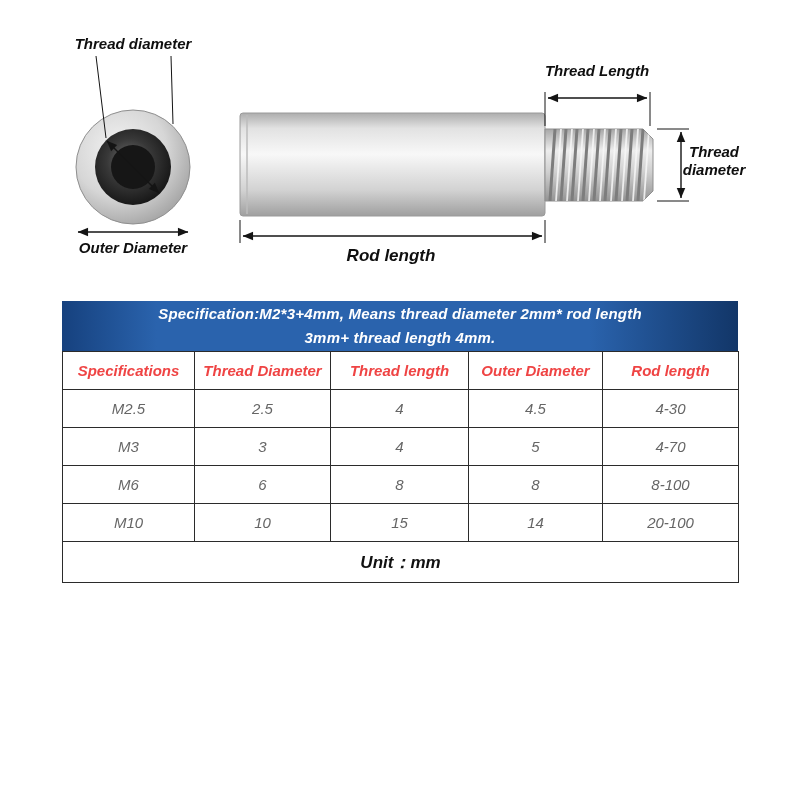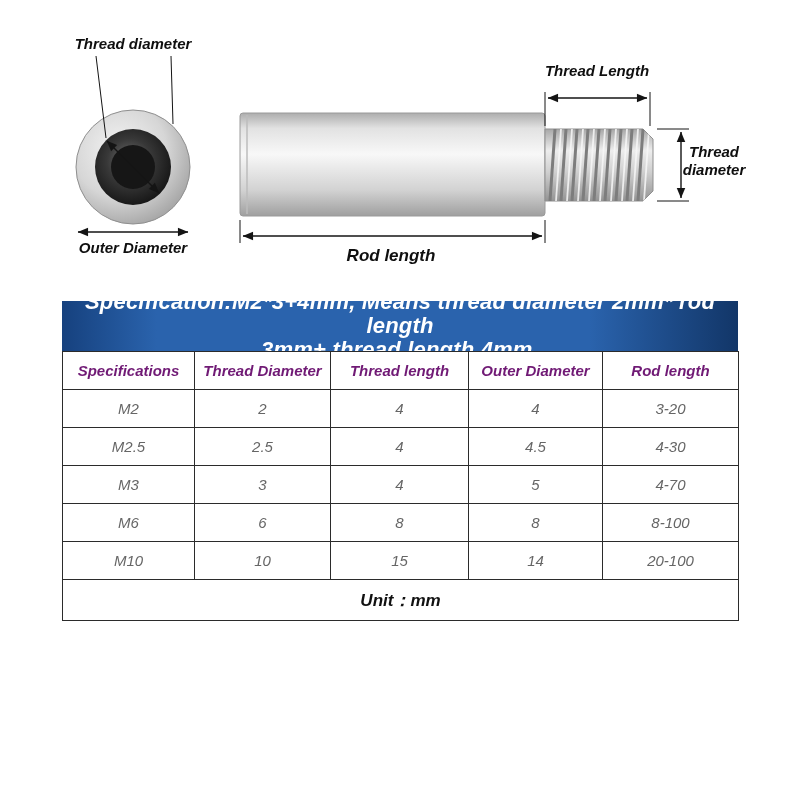--- a/index.html
+++ b/index.html
@@ -8,34 +8,34 @@
 
   .diagram { position:absolute; top:0; left:0; width:800px; height:300px; }
   .dim { stroke:#141414; stroke-width:1.4; fill:none; }
   .ext { stroke:#141414; stroke-width:1; }
   .lbl { font-family:"Liberation Sans", sans-serif; font-weight:bold; font-size:15px; fill:#0f0f0f; }
   .lbl-big { font-family:"Liberation Sans", sans-serif; font-weight:bold; font-size:17px; fill:#0f0f0f; }
 
   .banner {
     position:absolute; top:301px; left:62px; width:676px; height:50px;
     background:linear-gradient(90deg,#16417e 0%, #2a63ad 14%, #2a63ad 78%, #123668 100%);
-    color:#ffffff; font-weight:bold; font-size:22px; text-align:center;
+    color:#ffffff; font-weight:bold; font-size:15px; text-align:center;
     display:flex; flex-direction:column; justify-content:center; line-height:24px;
     letter-spacing:0.2px;
   }
 
   .spec-table {
     position:absolute; top:351px; left:62px; width:676px;
     border-collapse:collapse; table-layout:fixed; background:#ffffff;
   }
   .spec-table th, .spec-table td {
     border:1px solid #2b2b2b; text-align:center; vertical-align:middle;
     height:38px; font-size:15px; overflow:hidden;
   }
-  .spec-table th { color:#701a75; font-weight:bold; }
+  .spec-table th { color:#ef4444; font-weight:bold; }
   .spec-table td { color:#666666; font-weight:normal; }
   .spec-table td.unit-cell { color:#111111; font-weight:bold; font-size:17px; height:41px;margin-left:35px; }
 </style>
 </head>
 <body>
 
 <div class="page">
 
   <div class="diagram">
     <svg width="800" height="300" viewBox="0 0 800 300">
@@ -142,27 +142,20 @@
       <tr>
         <th>Specifications</th>
         <th>Thread Diameter</th>
         <th>Thread length</th>
         <th>Outer Diameter</th>
         <th>Rod length</th>
       </tr>
     </thead>
     <tbody>
       <tr>
-        <td>M2</td>
-        <td>2</td>
-        <td>4</td>
-        <td>4</td>
-        <td>3-20</td>
-      </tr>
-      <tr>
         <td>M2.5</td>
         <td>2.5</td>
         <td>4</td>
         <td>4.5</td>
         <td>4-30</td>
       </tr>
       <tr>
         <td>M3</td>
         <td>3</td>
         <td>4</td>

